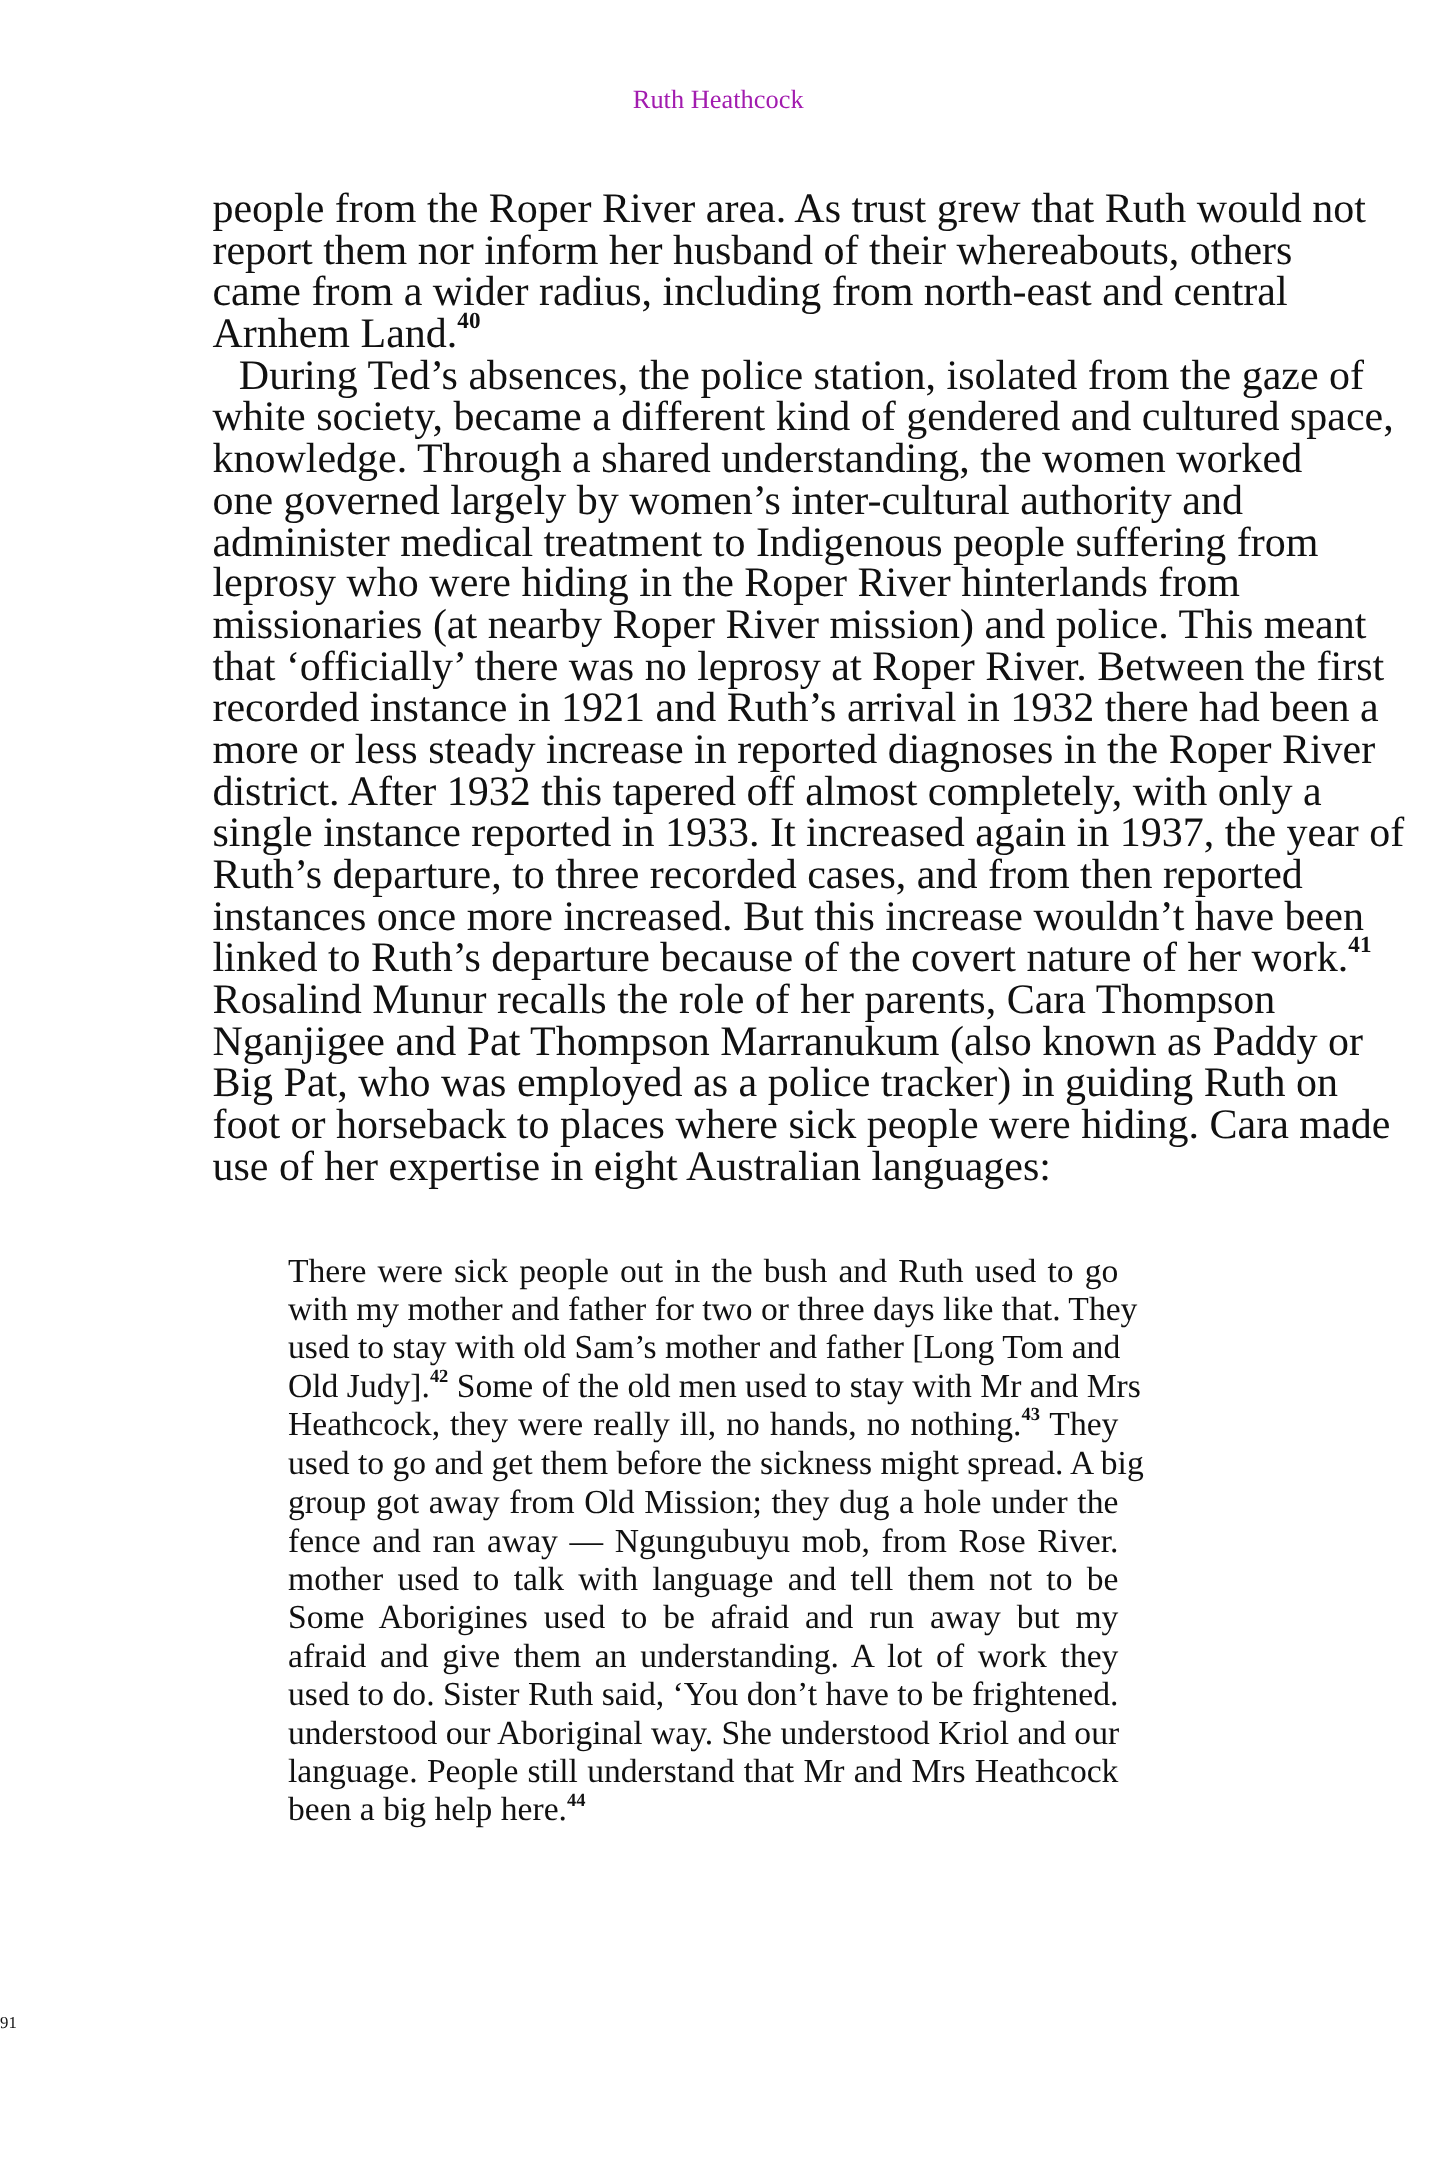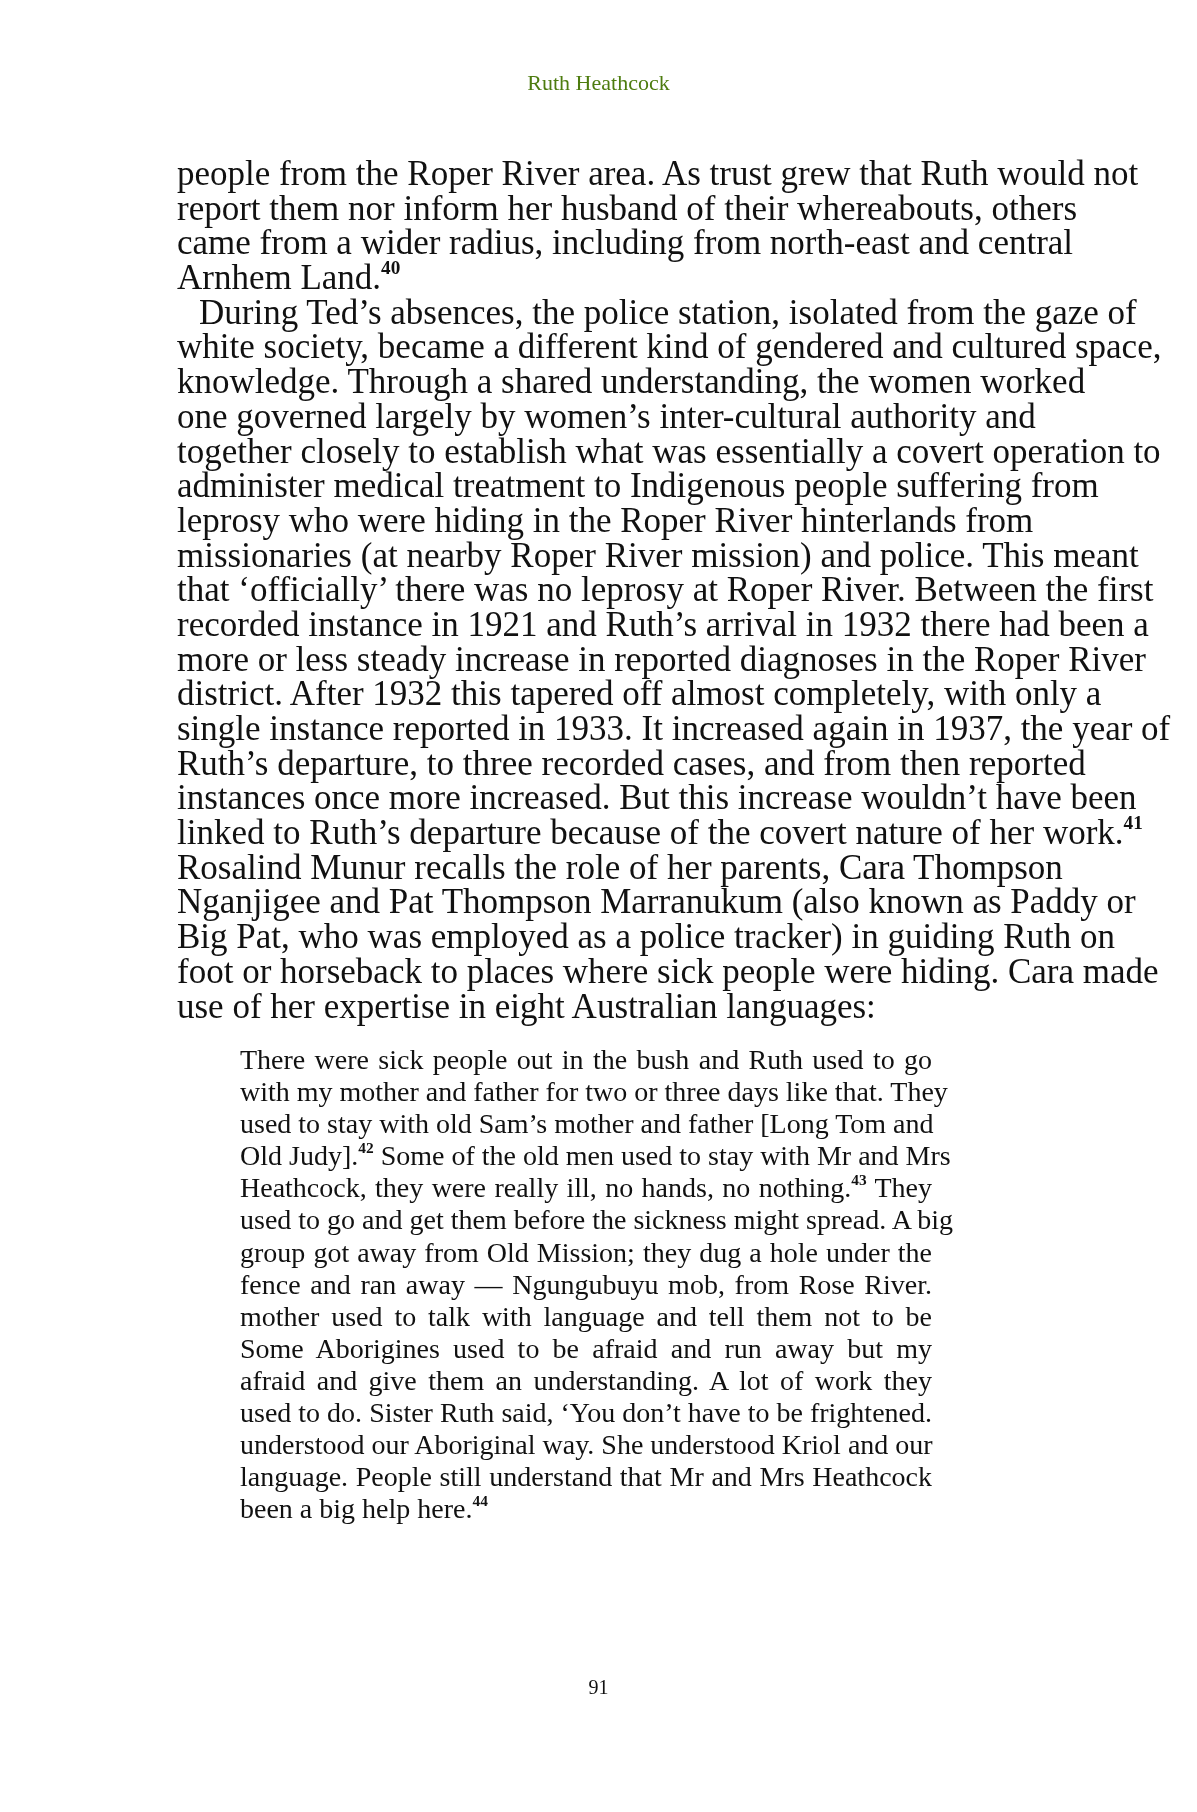--- a/index.html
+++ b/index.html
@@ -16,21 +16,21 @@
     font-family: "Liberation Serif", "DejaVu Serif", serif;
   }
   .running-head {
     position: absolute;
     top: 68px;
     left: 0;
     width: 1197px;
     text-align: center;
     font-size: 22px;
     line-height: 30px;
-    color: #4d7c0f;
+    color: #a21caf;
   }
   .body-text {
     position: absolute;
     top: 157px;
     left: 177px;
     width: 854px;
     font-size: 35px;
     line-height: 34.7px;
   }
   .body-text .line {
@@ -68,40 +68,39 @@
     font-size: 0.55em;
     line-height: 0;
     vertical-align: 0.8em;
     font-weight: bold;
   }
   .folio {
     position: absolute;
     top: 1672px;
     left: 0;
     width: 1197px;
-    text-align: center;
-    font-size: 20px;
+    text-align: left;
+    font-size: 14px;
     line-height: 30px;
   }
 </style>
 </head>
 <body>
 
 <div class="running-head">Ruth Heathcock</div>
 
 <div class="body-text">
   <span class="line"><span>people from the Roper River area. As trust grew that Ruth would not</span></span>
   <span class="line"><span>report them nor inform her husband of their whereabouts, others</span></span>
   <span class="line"><span>came from a wider radius, including from north-east and central</span></span>
   <span class="line last"><span>Arnhem Land.</span><sup>40</sup></span>
   <span class="line indent"><span>During Ted’s absences, the police station, isolated from the gaze of</span></span>
   <span class="line"><span>white society, became a different kind of gendered and cultured space,</span></span>
   <span class="line"><span>knowledge. Through a shared understanding, the women worked</span></span>
   <span class="line"><span>one governed largely by women’s inter-cultural authority and</span></span>
-  <span class="line"><span>together closely to establish what was essentially a covert operation to</span></span>
   <span class="line"><span>administer medical treatment to Indigenous people suffering from</span></span>
   <span class="line"><span>leprosy who were hiding in the Roper River hinterlands from</span></span>
   <span class="line"><span>missionaries (at nearby Roper River mission) and police. This meant</span></span>
   <span class="line"><span>that ‘officially’ there was no leprosy at Roper River. Between the first</span></span>
   <span class="line"><span>recorded instance in 1921 and Ruth’s arrival in 1932 there had been a</span></span>
   <span class="line"><span>more or less steady increase in reported diagnoses in the Roper River</span></span>
   <span class="line"><span>district. After 1932 this tapered off almost completely, with only a</span></span>
   <span class="line"><span>single instance reported in 1933. It increased again in 1937, the year of</span></span>
   <span class="line"><span>Ruth’s departure, to three recorded cases, and from then reported</span></span>
   <span class="line"><span>instances once more increased. But this increase wouldn’t have been</span></span>

